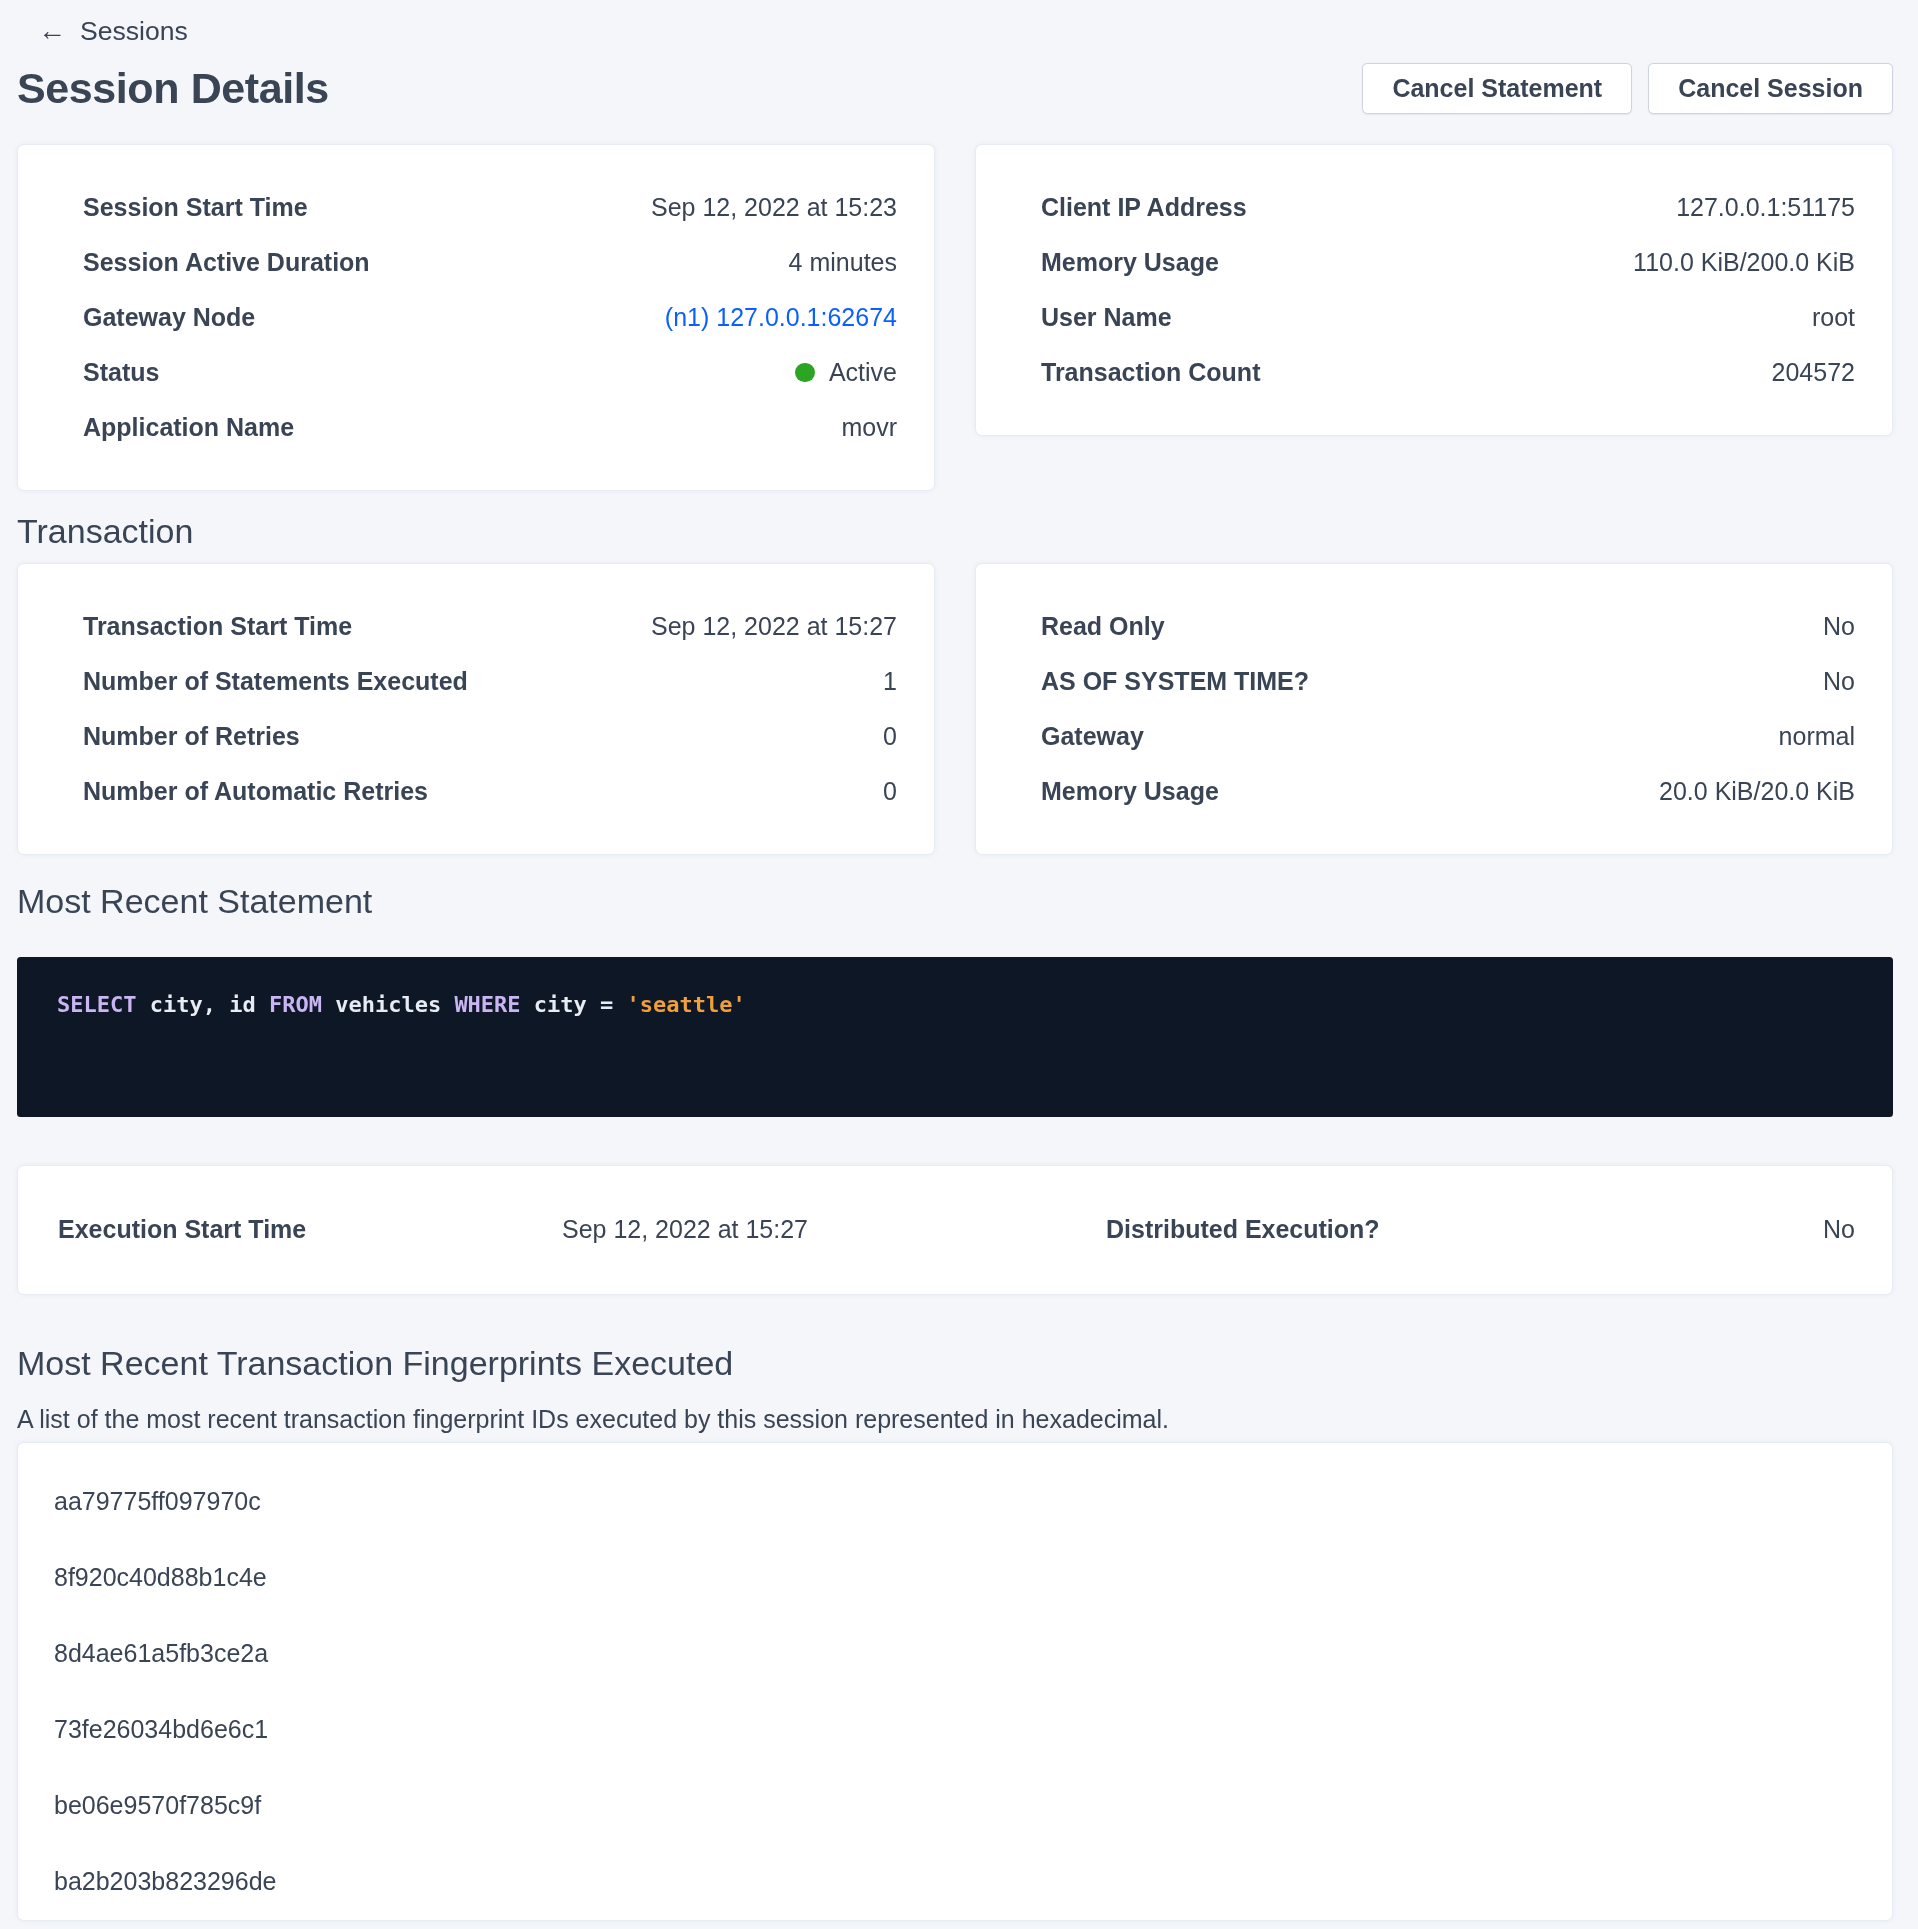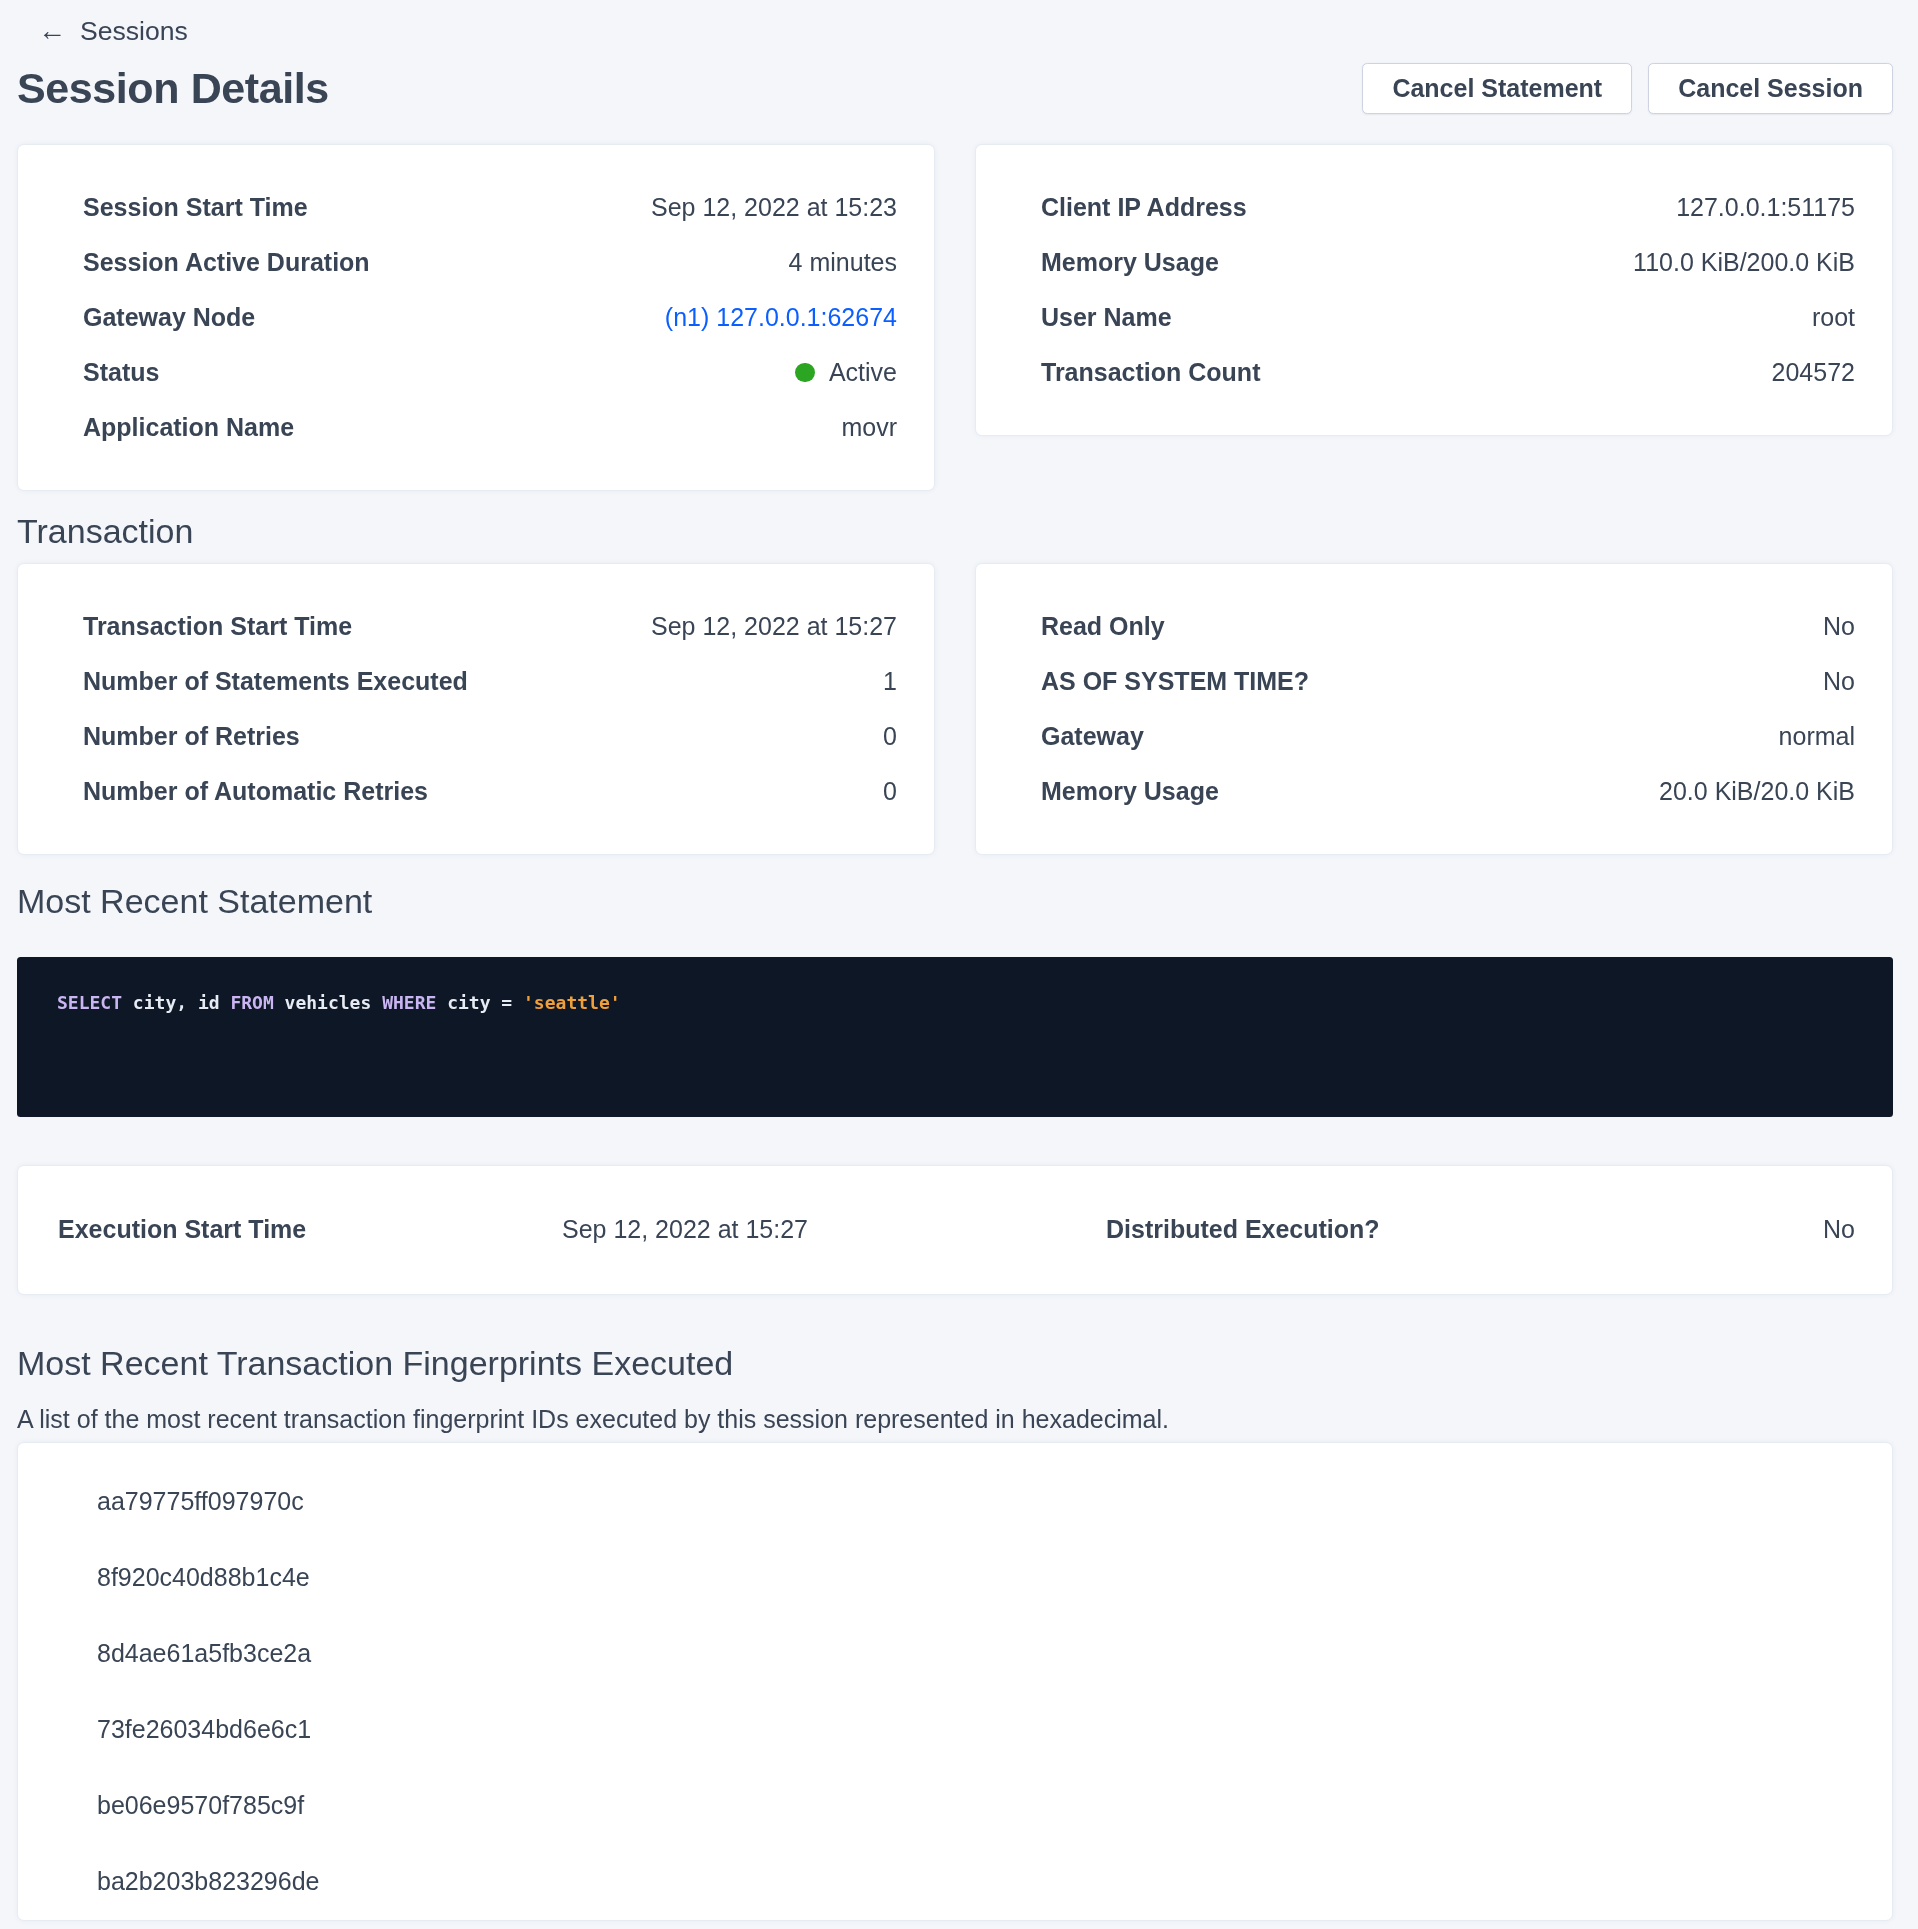--- a/index.html
+++ b/index.html
@@ -74,21 +74,21 @@
   
   .code-block{
     margin-top:14px;
     height:160px;
     background:var(--code-background);
     border-radius:3.5px;
     padding:35px 40px;
     white-space:pre;
     font-family:"DejaVu Sans Mono", monospace;
     font-weight:700;
-    font-size:18px;
+    font-size:22px;
     color:var(--code-plain);
     overflow:hidden;
   }
   .code-block .kw{color:var(--code-keyword);}
   .code-block .str{color:var(--code-string);}
 
   
   .exec-card{
     margin-top:48px;height:130px;
     display:flex;align-items:center;
@@ -100,21 +100,21 @@
 
   
   .fp-description{margin-top:21px;font-size:25px;line-height:30px;}
   .fp-card{
     margin-top:8px;height:479px;
     padding:21px 0 0 0;
   }
   .fp-list{list-style:none;}
   .fp-list li{
     height:76px;display:flex;align-items:center;
-    padding-left:46px;font-size:25px;margin-left:33px;
+    padding-left:36px;font-size:25px;
   }
 </style>
 </head>
 <body>
 
 <div class="page">
 
   <a class="back-link">
     <span class="back-arrow">←</span>
     <span>Sessions</span>

